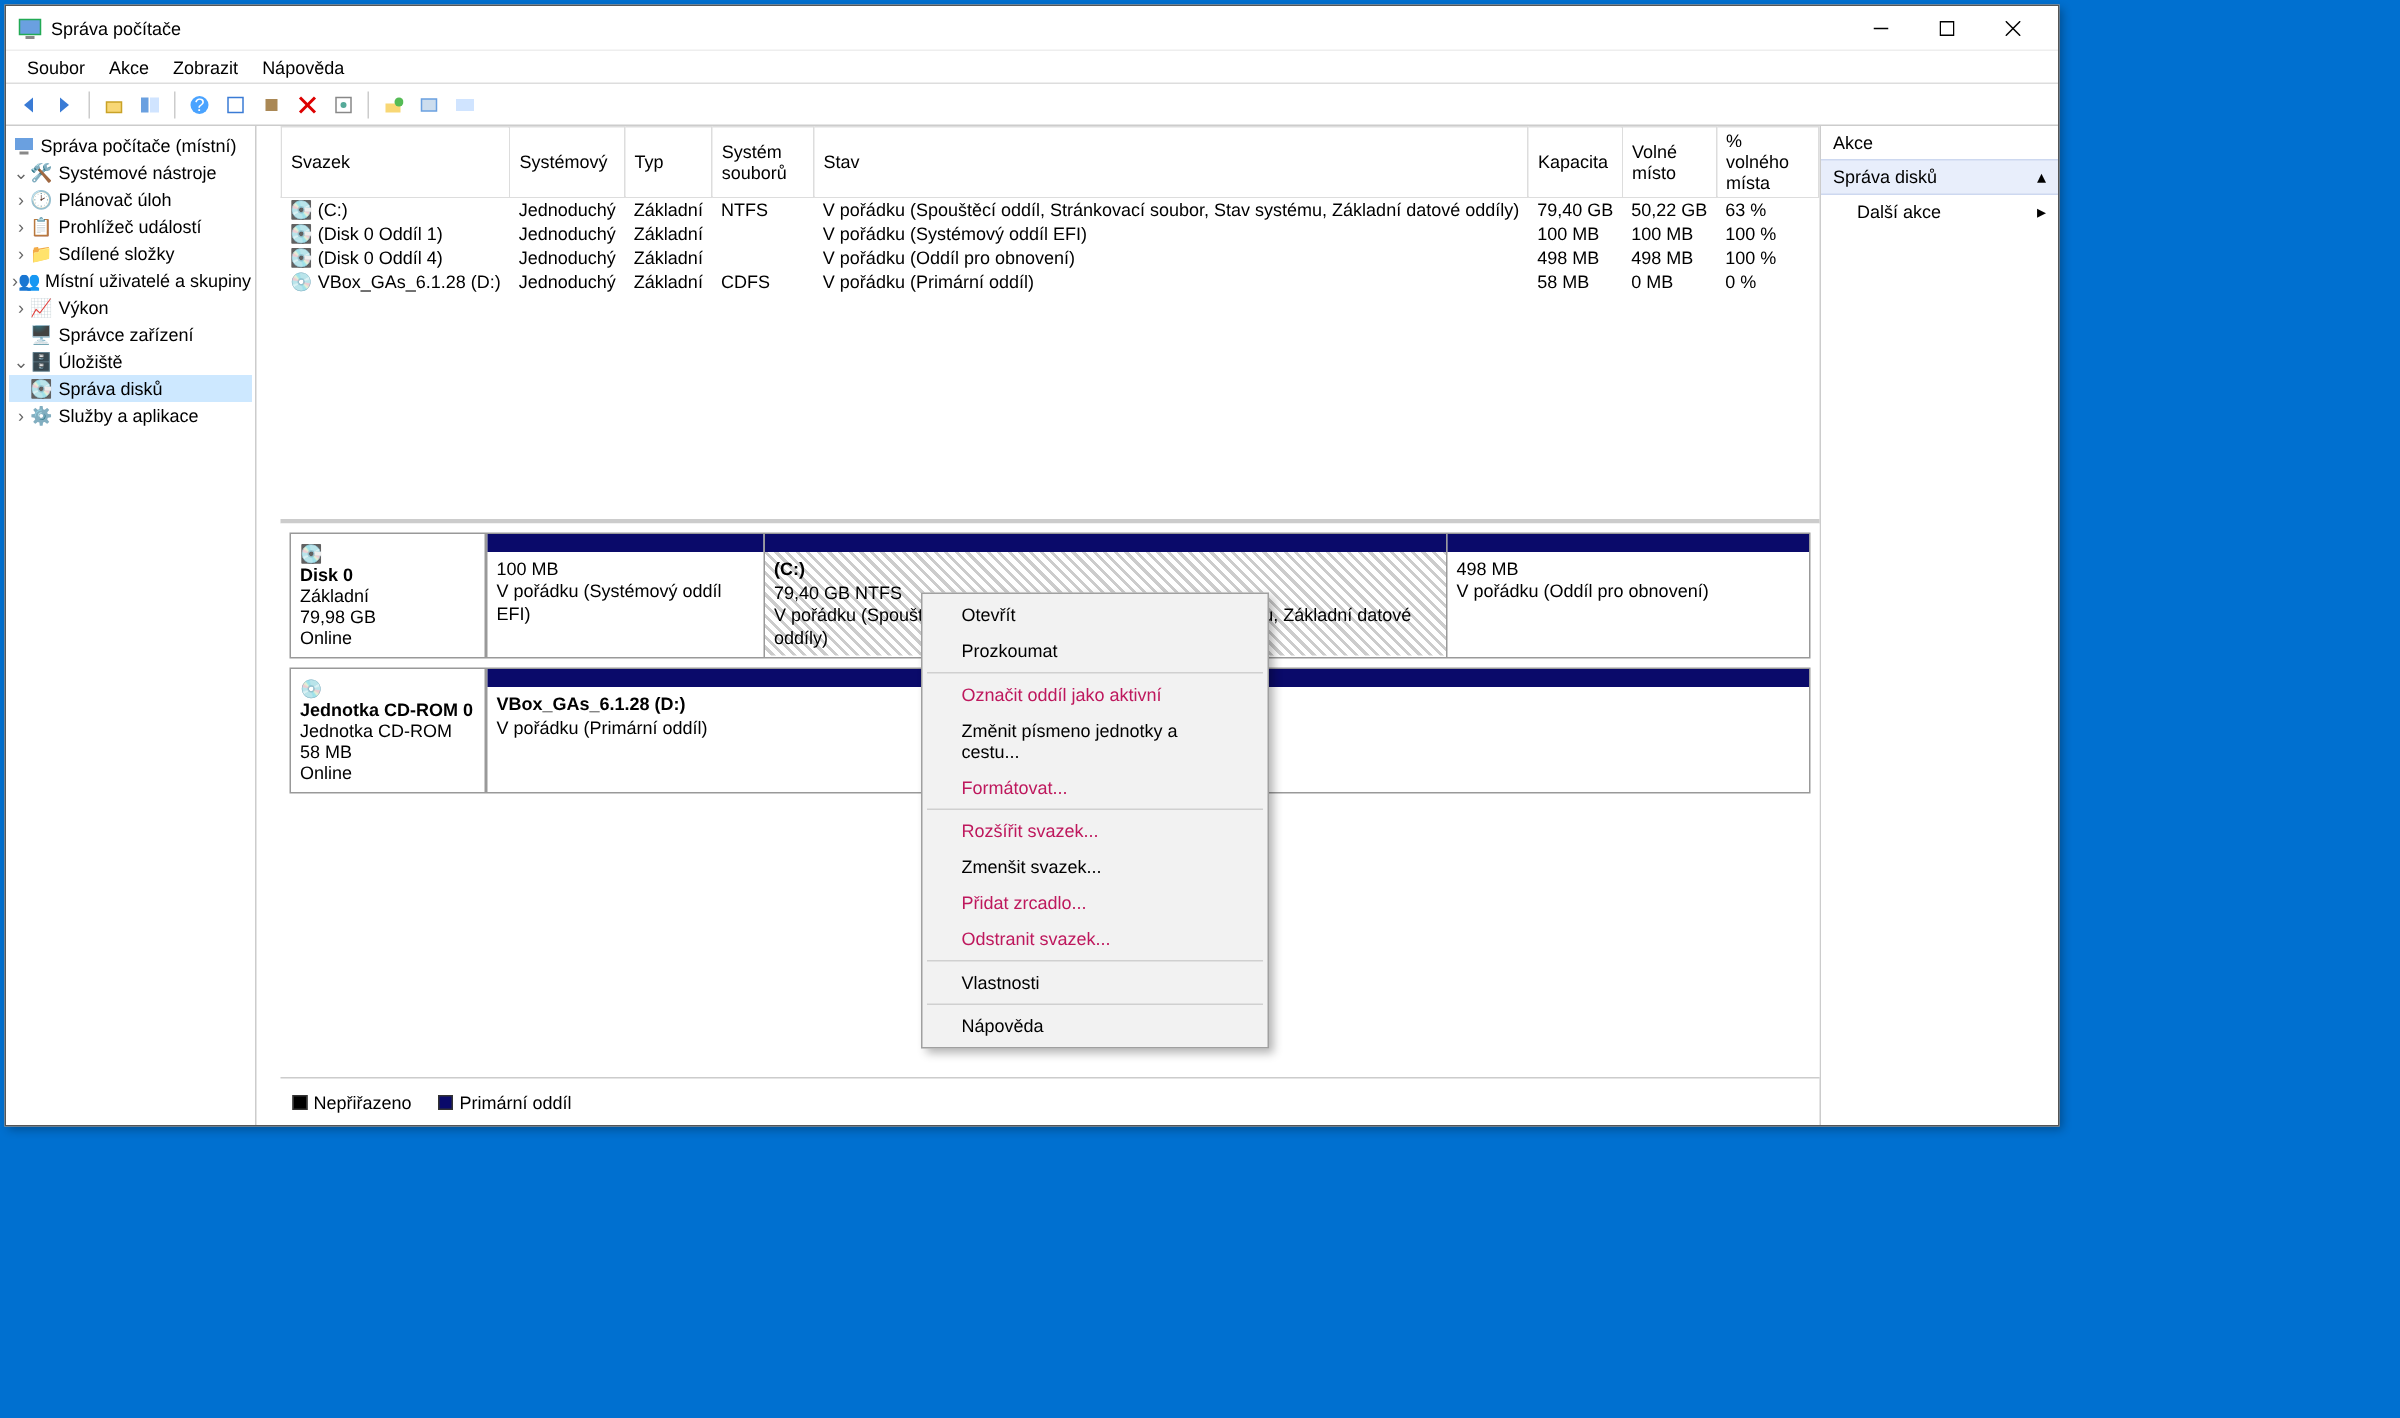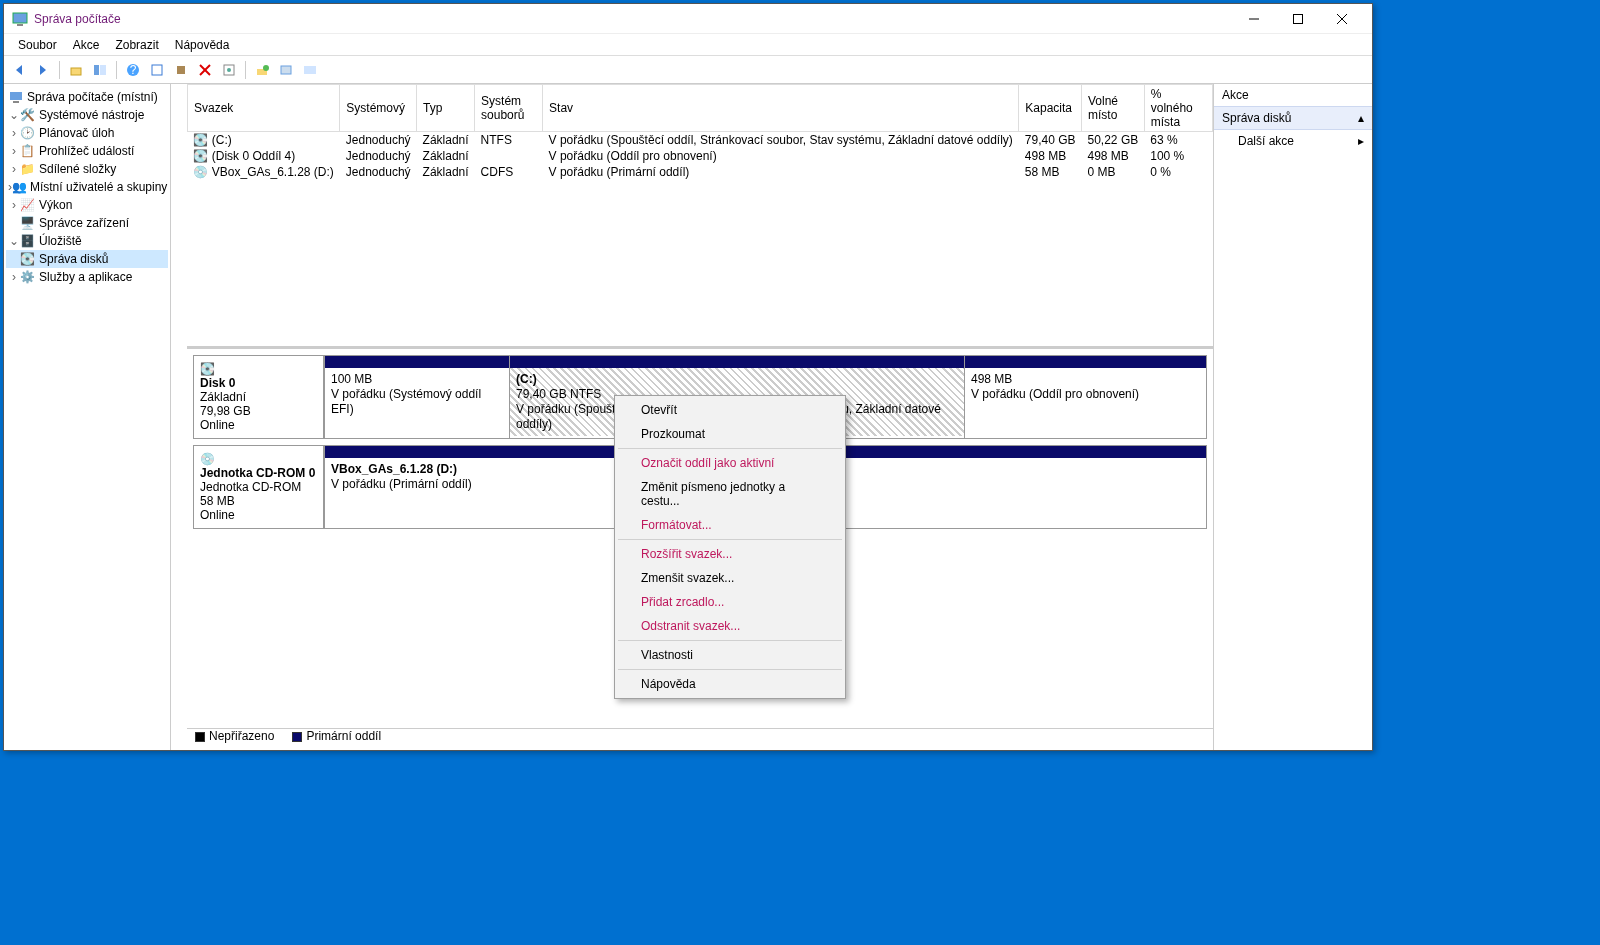--- a/index.html
+++ b/index.html
@@ -1,20 +1,20 @@
 <!DOCTYPE html>
 <html><head>
 <meta charset="utf-8">
 <style>
 * { box-sizing: border-box; margin: 0; padding: 0; font-family: "Segoe UI", Tahoma, sans-serif; font-size: 12px; }
 body { background: #0070d0; width: 1600px; height: 945px; overflow: hidden; }
 .window { position: absolute; left: 3px; top: 3px; width: 1370px; height: 748px; background: #fff; border: 1px solid #555; box-shadow: 2px 2px 6px rgba(0,0,0,.3); display: flex; flex-direction: column; }
 .titlebar { height: 30px; display: flex; align-items: center; padding: 0 8px; background: #fff; border-bottom: 1px solid #eee; }
 .titlebar .ticon { width: 16px; height: 16px; margin-right: 6px; }
-.titlebar .title { flex: 1; color: #701a75; }
+.titlebar .title { flex: 1; color: #000000; }
 .win-controls { display: flex; }
 .win-controls div { width: 44px; height: 28px; display: flex; align-items: center; justify-content: center; cursor: pointer; }
 .menubar { height: 22px; display: flex; align-items: center; padding: 0 6px; border-bottom: 1px solid #ddd; }
 .menubar span { padding: 2px 8px; cursor: pointer; }
 .toolbar { height: 28px; display: flex; align-items: center; padding: 0 4px; border-bottom: 1px solid #ccc; gap: 2px; }
 .toolbar .tb { width: 22px; height: 22px; display: flex; align-items: center; justify-content: center; cursor: pointer; border: 1px solid transparent; }
 .toolbar .sep { width: 1px; height: 18px; background: #ccc; margin: 0 3px; }
 .body { flex: 1; display: flex; overflow: hidden; }
 .tree { width: 167px; border-right: 1px solid #ccc; padding: 4px 2px; overflow: auto; white-space: nowrap; }
 .tree .node { display: flex; align-items: center; padding: 1px 2px; cursor: pointer; }
@@ -29,21 +29,21 @@
 .vtable td { padding: 1px 6px; white-space: nowrap; }
 .disks { flex: 1; background: #fff; padding: 6px; overflow: auto; }
 .disk-row { display: flex; border: 1px solid #999; margin-bottom: 6px; background: #fff; }
 .disk-hdr { width: 130px; padding: 6px; border-right: 1px solid #999; font-size: 11px; }
 .disk-hdr b { display: block; }
 .disk-parts { flex: 1; display: flex; }
 .part { border-left: 1px solid #999; position: relative; }
 .part .pbar { height: 12px; background: #0a0a6a; }
 .part .plabel { padding: 4px 6px; font-size: 11px; line-height: 1.25; }
 .part.selected .plabel { background-image: repeating-linear-gradient(45deg,#fff,#fff 3px,#ccc 3px,#ccc 5px); }
-.legend { height: 22px; border-top: 1px solid #ccc; display: flex; align-items: flex-start; padding: 0 8px; gap: 18px; font-size: 11px; }
+.legend { height: 32px; border-top: 1px solid #ccc; display: flex; align-items: center; padding: 0 8px; gap: 18px; font-size: 11px; }
 .lg-sw { width: 10px; height: 10px; display: inline-block; border: 1px solid #333; margin-right: 4px; vertical-align: middle; }
 .actions { width: 158px; display: flex; flex-direction: column; }
 .actions .hdr { padding: 4px 8px; font-weight: normal; background: #fff; }
 .actions .sec { background: #e8eefb; padding: 4px 8px; border-top: 1px solid #cdd8f0; border-bottom: 1px solid #cdd8f0; display: flex; justify-content: space-between; align-items: center; }
 .actions .item { padding: 4px 8px 4px 24px; cursor: pointer; display: flex; justify-content: space-between; gap: 28px; }
 .context-menu { position: absolute; left: 614px; top: 395px; width: 232px; background: #f2f2f2; border: 1px solid #a0a0a0; box-shadow: 3px 3px 6px rgba(0,0,0,.3); padding: 2px; }
 .context-menu .mi { padding: 5px 24px; cursor: pointer; }
 .context-menu .mi.disabled { color: #be185d; }
 .context-menu .msep { height: 1px; background: #d0d0d0; margin: 2px 1px; }
 </style>
@@ -241,20 +241,30 @@
           <tbody id="vol-rows">
               <tr class="r">
                 <td><span>💽</span> (C:)</td>
                 <td>Jednoduchý</td>
                 <td>Základní</td>
                 <td>NTFS</td>
                 <td>V pořádku (Spouštěcí oddíl, Stránkovací soubor, Stav systému, Základní datové oddíly)</td>
                 <td>79,40 GB</td>
                 <td>50,22 GB</td>
                 <td>63 %</td>
+              </tr>
+              <tr class="r">
+                <td><span>💽</span> (Disk 0 Oddíl 1)</td>
+                <td>Jednoduchý</td>
+                <td>Základní</td>
+                <td></td>
+                <td>V pořádku (Systémový oddíl EFI)</td>
+                <td>100 MB</td>
+                <td>100 MB</td>
+                <td>100 %</td>
               </tr>
               <tr class="r">
                 <td><span>💽</span> (Disk 0 Oddíl 4)</td>
                 <td>Jednoduchý</td>
                 <td>Základní</td>
                 <td></td>
                 <td>V pořádku (Oddíl pro obnovení)</td>
                 <td>498 MB</td>
                 <td>498 MB</td>
                 <td>100 %</td>

